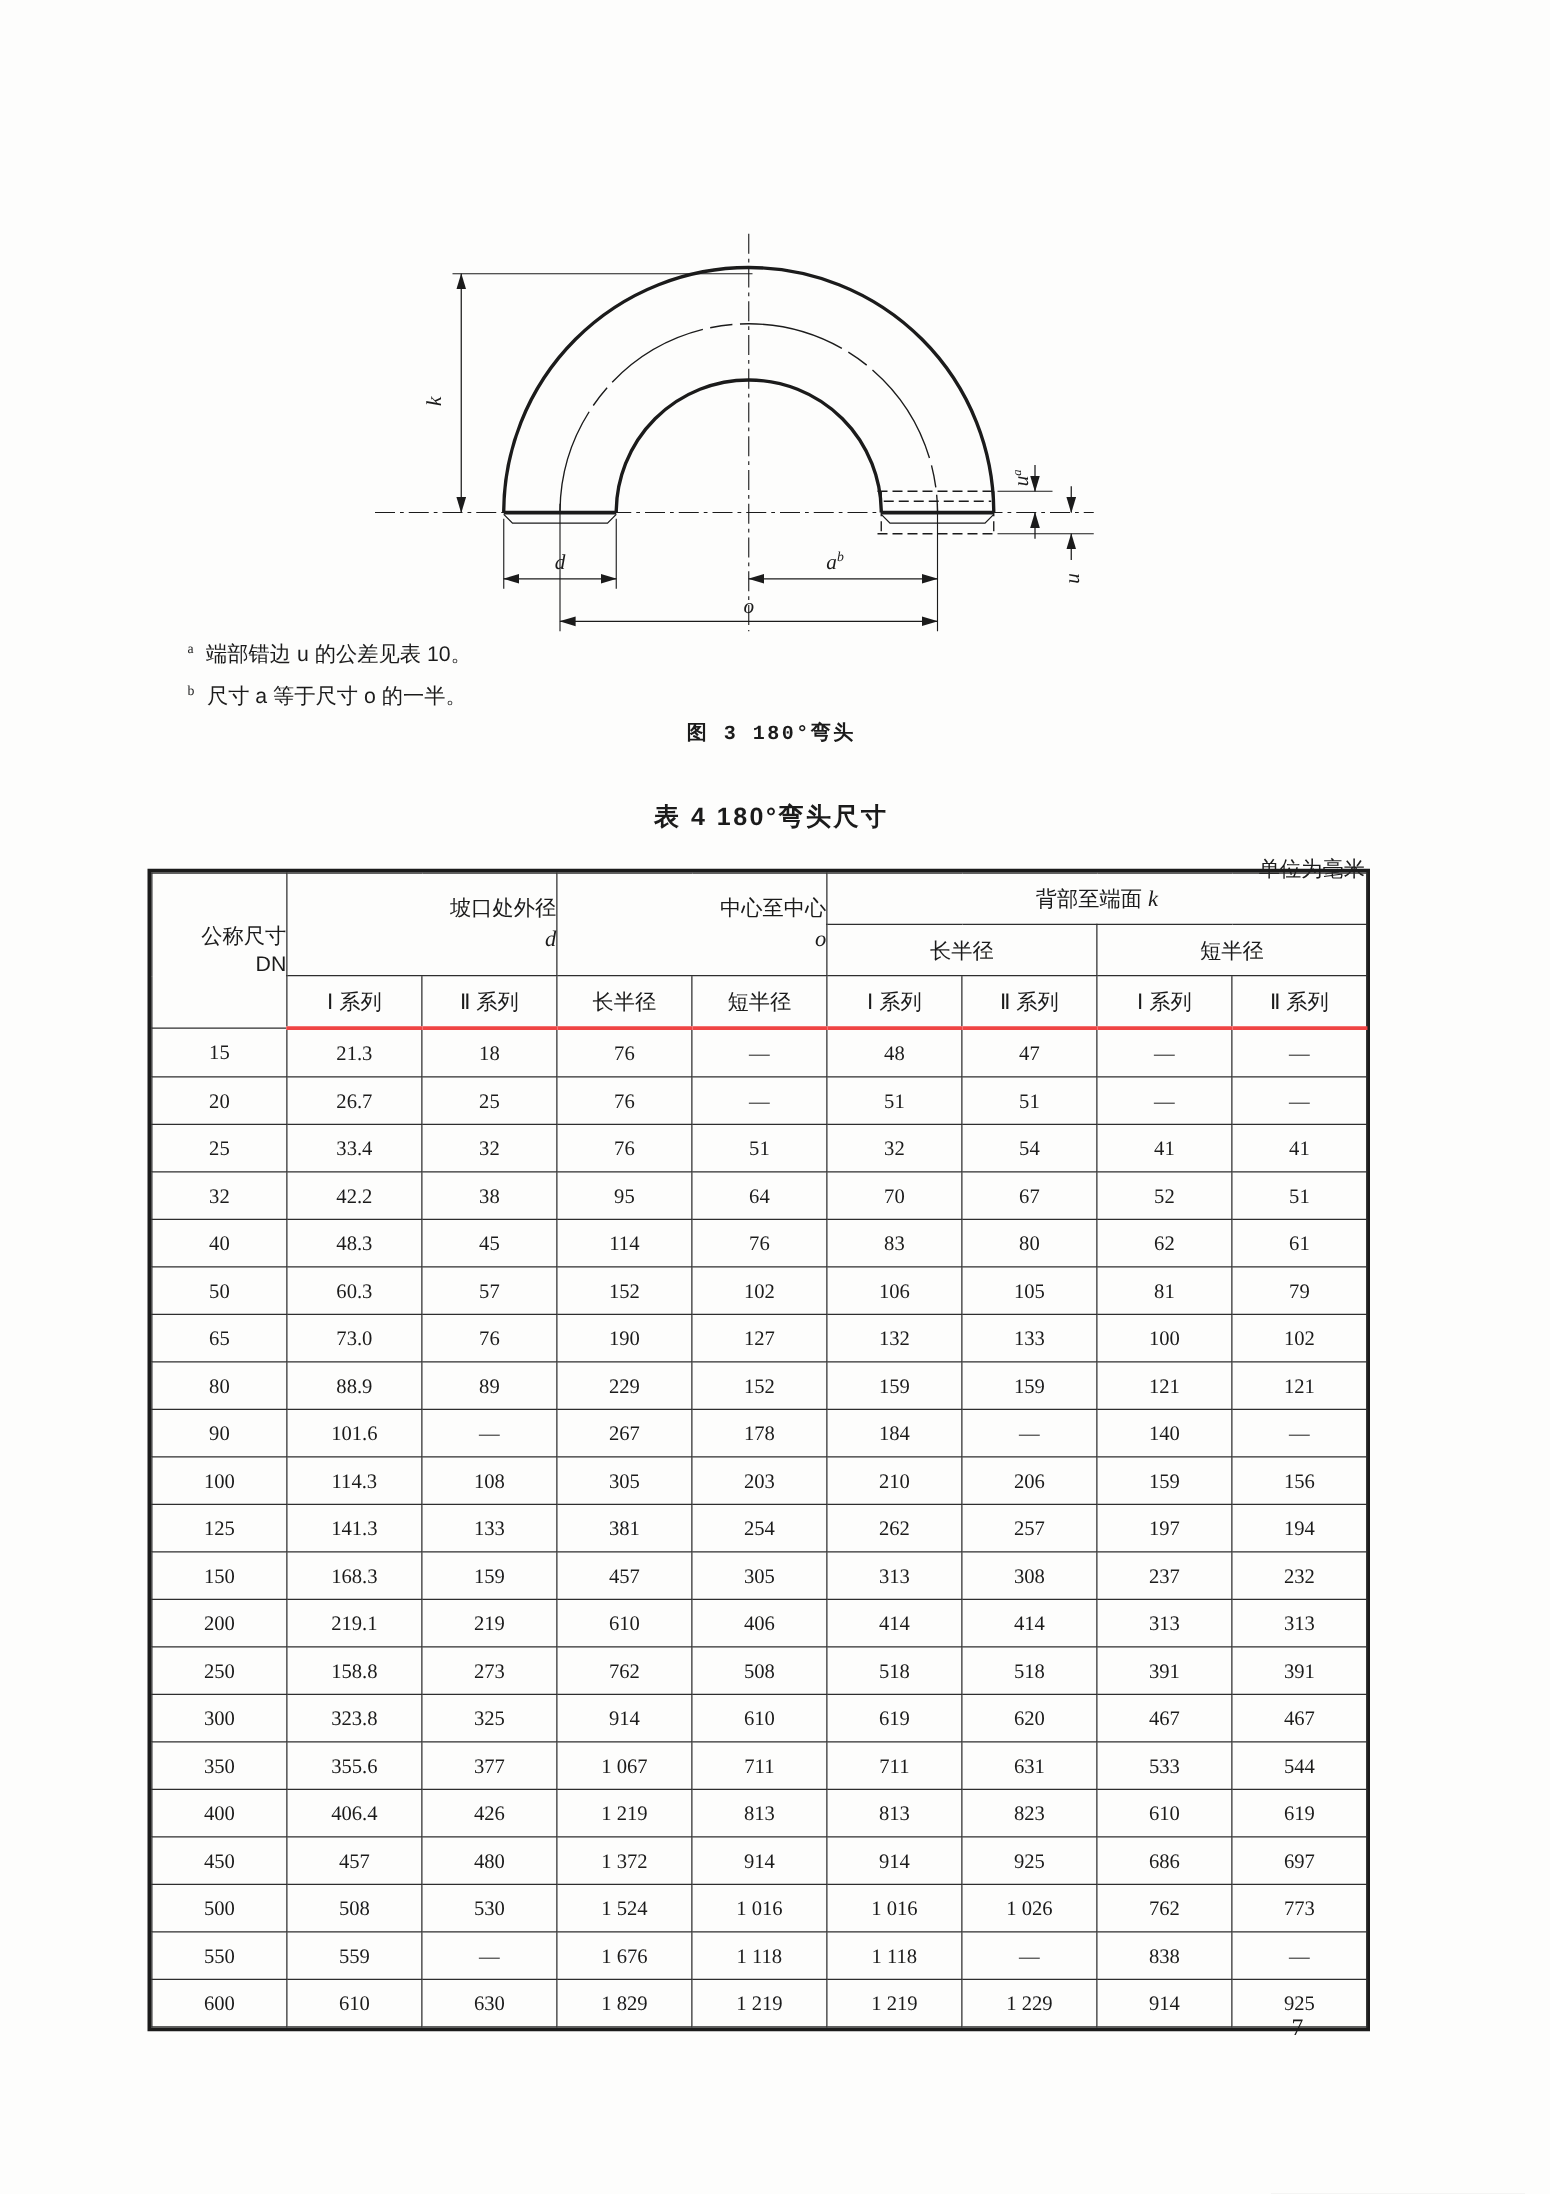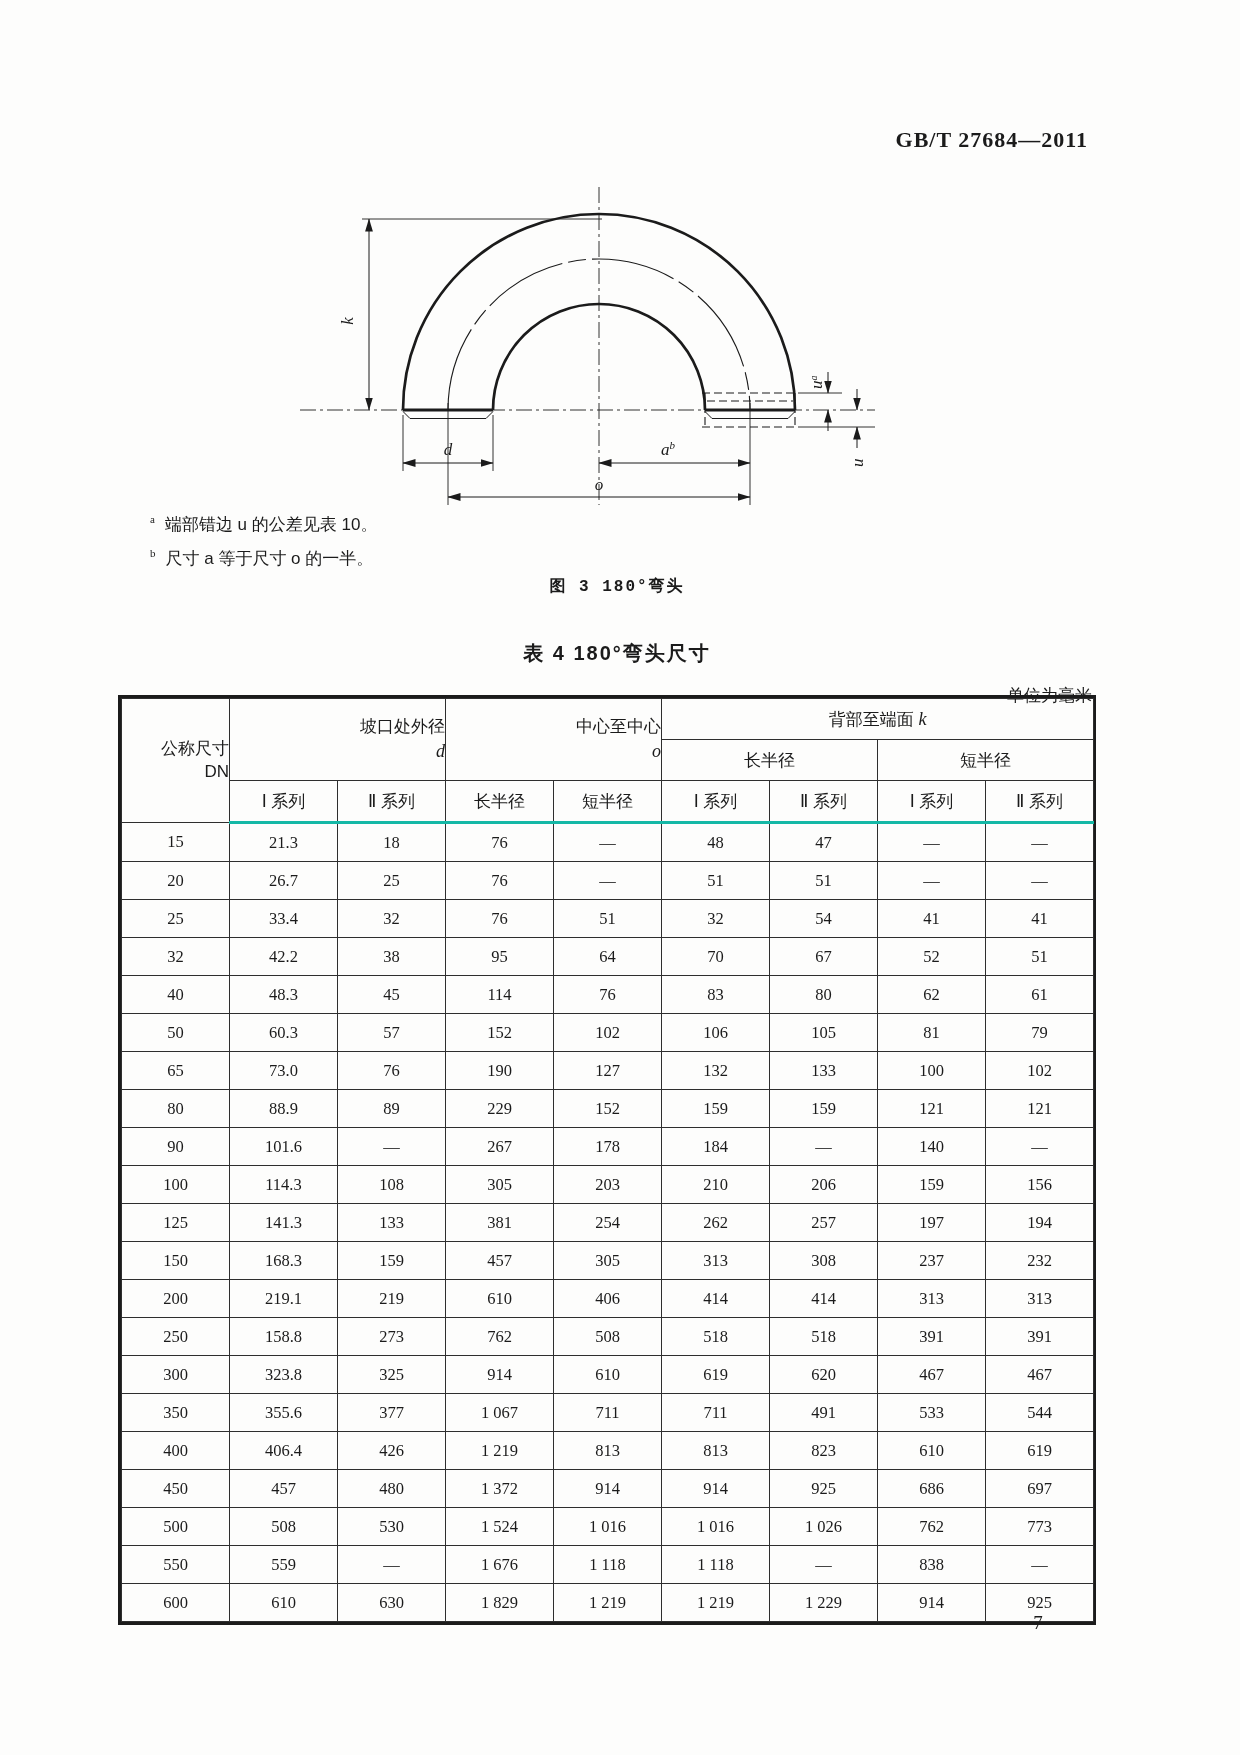--- a/index.html
+++ b/index.html
@@ -44,21 +44,21 @@
   }
   table.dim-table{
     width:100%;border-collapse:collapse;table-layout:fixed;
   }
   .dim-table th,.dim-table td{
     border:1px solid #2e2e2e;
     text-align:center;vertical-align:middle;
     padding:0;font-weight:normal;
   }
   .dim-table thead th{font-size:17px;height:40px;}
-  .dim-table thead tr:last-child th{border-bottom:3px solid #14b8a6;}
+  .dim-table thead tr:last-child th{border-bottom:3px solid #ef4444;}
   .dim-table tbody td{
     height:37px;
     font-family:"Liberation Serif","DejaVu Serif",serif;
     font-size:16.5px;
   }
   .hdr-two-line{line-height:1.35;text-align:right;}
   .sym{font-style:italic;font-family:"Liberation Serif","DejaVu Serif",serif;font-size:18px;}
   .page-number{
     position:absolute;left:1018px;top:1612px;width:40px;
     text-align:center;
@@ -68,21 +68,20 @@
   svg text{
     font-family:"Liberation Serif","DejaVu Serif",serif;
     font-style:italic;font-size:17px;fill:#1b1b1b;
   }
 </style>
 </head>
 <body>
 
 <div class="page">
 
-  <div class="doc-number">GB/T 27684—2011</div>
 
   <svg class="figure-svg" width="660" height="335" viewBox="0 0 660 335">
     <defs>
       <marker id="arr" markerWidth="13" markerHeight="9" refX="12.5" refY="4.5" orient="auto-start-reverse" markerUnits="userSpaceOnUse">
         <path d="M13,4.5 L0,0.6 L0,8.4 Z" fill="#1b1b1b"></path>
       </marker>
     </defs>
 
     <path d="M349,12 V330" stroke="#1b1b1b" stroke-width="0.9" fill="none" stroke-dasharray="16 4 3 4"></path>
     <path d="M50,235 H625" stroke="#1b1b1b" stroke-width="0.9" fill="none" stroke-dasharray="16 4 3 4"></path>
@@ -370,21 +369,21 @@
             <td>467</td>
             <td>467</td>
           </tr>
           <tr>
             <td>350</td>
             <td>355.6</td>
             <td>377</td>
             <td>1 067</td>
             <td>711</td>
             <td>711</td>
-            <td>491</td>
+            <td>631</td>
             <td>533</td>
             <td>544</td>
           </tr>
           <tr>
             <td>400</td>
             <td>406.4</td>
             <td>426</td>
             <td>1 219</td>
             <td>813</td>
             <td>813</td>

